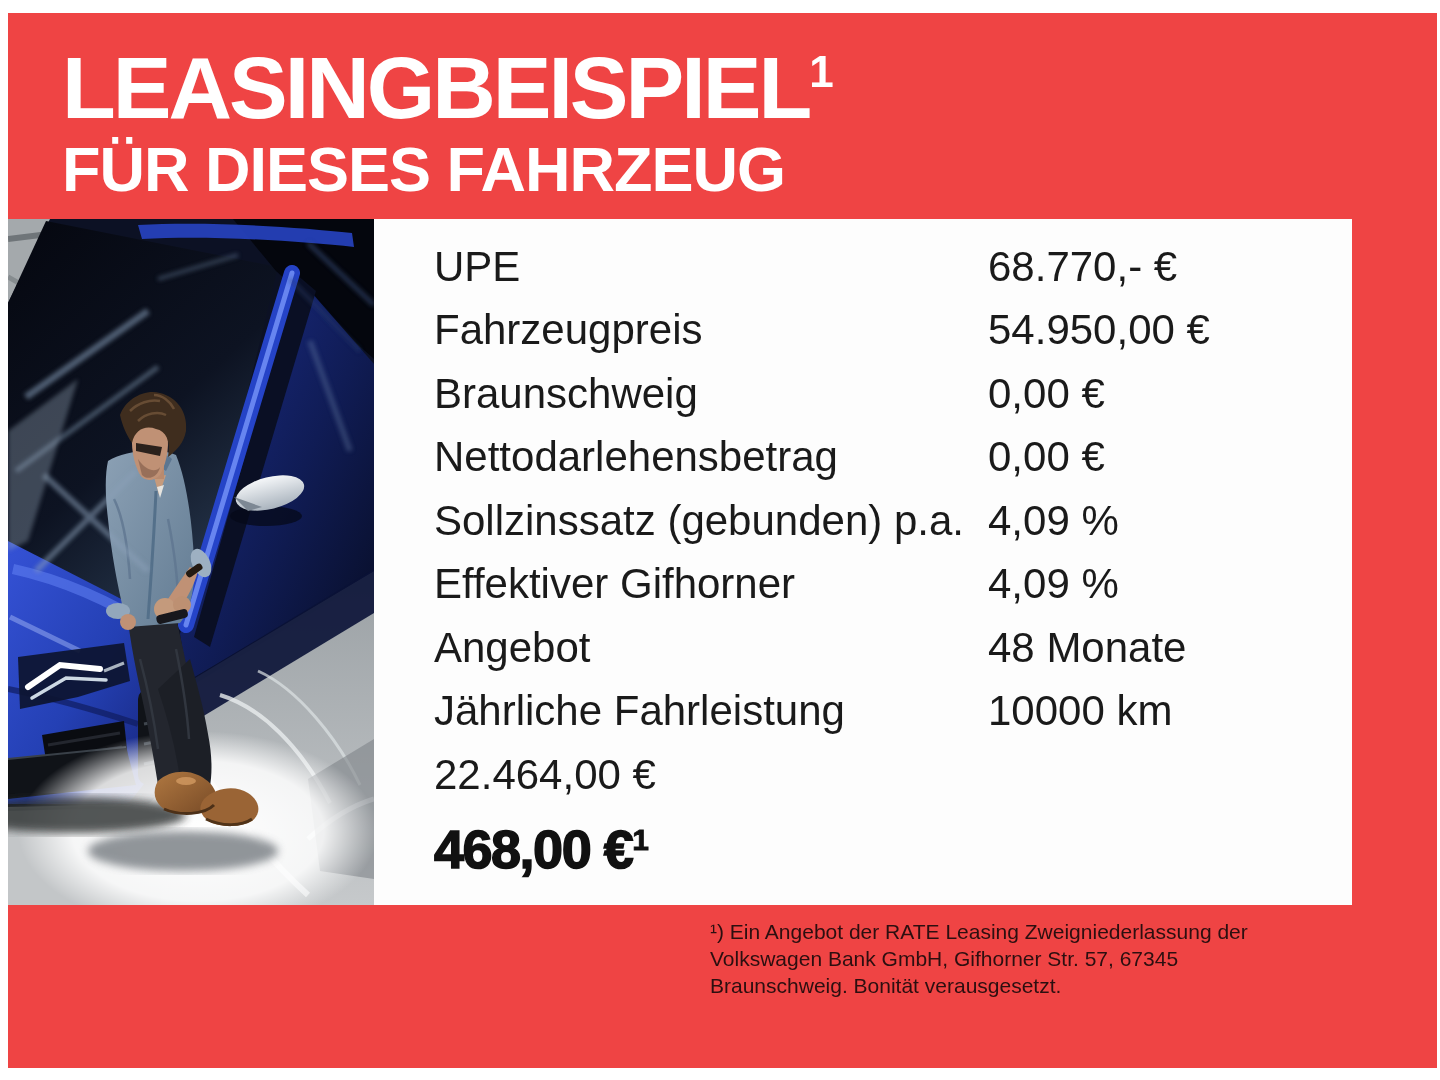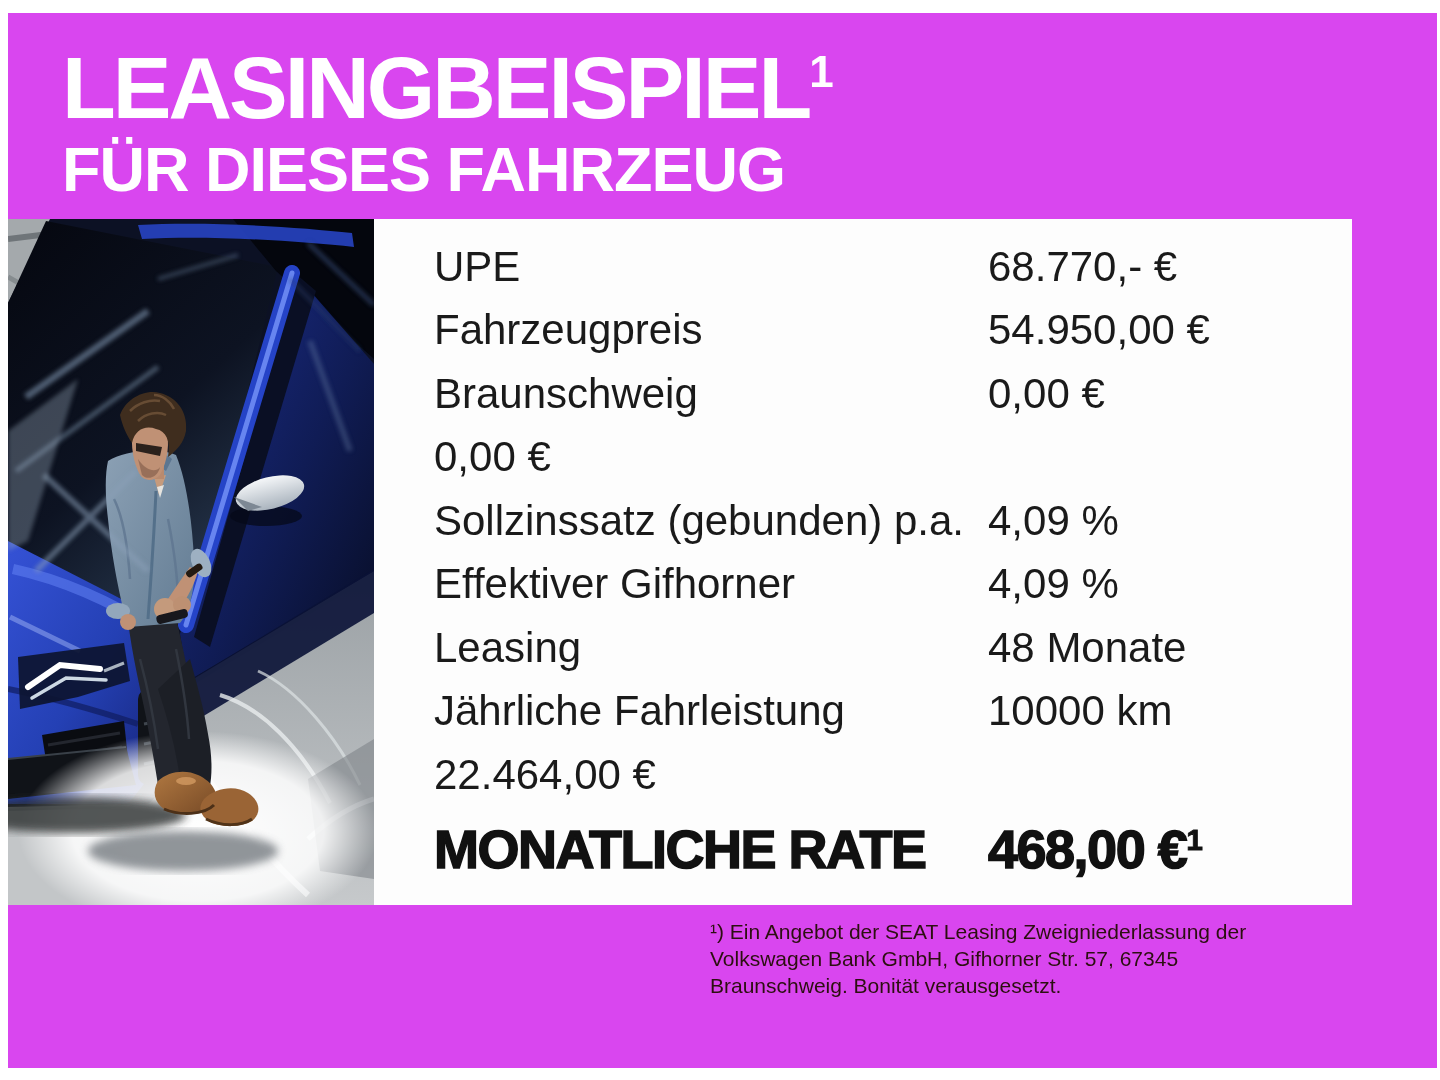--- a/index.html
+++ b/index.html
@@ -1,18 +1,18 @@
 <!DOCTYPE html>
 <html><head>
 <meta charset="utf-8">
 <style>
   html,body{margin:0;padding:0;background:#ffffff;}
   .page{position:relative;width:1440px;height:1080px;background:#ffffff;overflow:hidden;
         font-family:"Liberation Sans","DejaVu Sans",sans-serif;}
-  .canvas{position:absolute;left:8px;top:13px;width:1429px;height:1055px;background:#d946ef;}
+  .canvas{position:absolute;left:8px;top:13px;width:1429px;height:1055px;background:#ef4444;}
 
   
   .h1{position:absolute;left:54px;top:31px;font-size:88px;line-height:1;font-weight:700;
       color:#ffffff;letter-spacing:-3px;white-space:nowrap;}
   .h1 .sup{font-size:44px;vertical-align:31px;letter-spacing:0;}
   .h2{position:absolute;left:54px;top:125px;font-size:63px;line-height:1;font-weight:700;
       color:#ffffff;letter-spacing:-1px;white-space:nowrap;}
 
   
   .content{position:absolute;left:0;top:206px;width:1344px;height:686px;}
@@ -203,49 +203,49 @@
           </div>
             <div class="row">
             <span class="lbl">Fahrzeugpreis</span>
             <span class="val">54.950,00 €</span>
           </div>
             <div class="row">
             <span class="lbl">Braunschweig</span>
             <span class="val">0,00 €</span>
           </div>
             <div class="row">
+            <span class="lbl">Nettodarlehensbetrag</span>
             <span class="val">0,00 €</span>
           </div>
             <div class="row">
             <span class="lbl">Sollzinssatz (gebunden) p.a.</span>
             <span class="val">4,09 %</span>
           </div>
             <div class="row">
             <span class="lbl">Effektiver Gifhorner</span>
             <span class="val">4,09 %</span>
           </div>
             <div class="row">
-            <span class="lbl">Leasing</span>
+            <span class="lbl">Angebot</span>
             <span class="val">48 Monate</span>
           </div>
             <div class="row">
             <span class="lbl">Jährliche Fahrleistung</span>
             <span class="val">10000 km</span>
           </div>
             <div class="row">
             <span class="val">22.464,00 €</span>
           </div>
           </div>
         <div class="total-row">
-          <span class="lbl">MONATLICHE RATE</span>
           <span class="val"><span>468,00 €</span><span class="sup">1</span></span>
         </div>
       </div>
     </div>
 
     <div class="footnote">
-      <div>¹) Ein Angebot der SEAT Leasing Zweigniederlassung der</div>
+      <div>¹) Ein Angebot der RATE Leasing Zweigniederlassung der</div>
       <div>Volkswagen Bank GmbH, Gifhorner Str. 57, 67345</div>
       <div>Braunschweig. Bonität verausgesetzt.</div>
     </div>
 
   </div>
 </div>
 
 </body></html>

